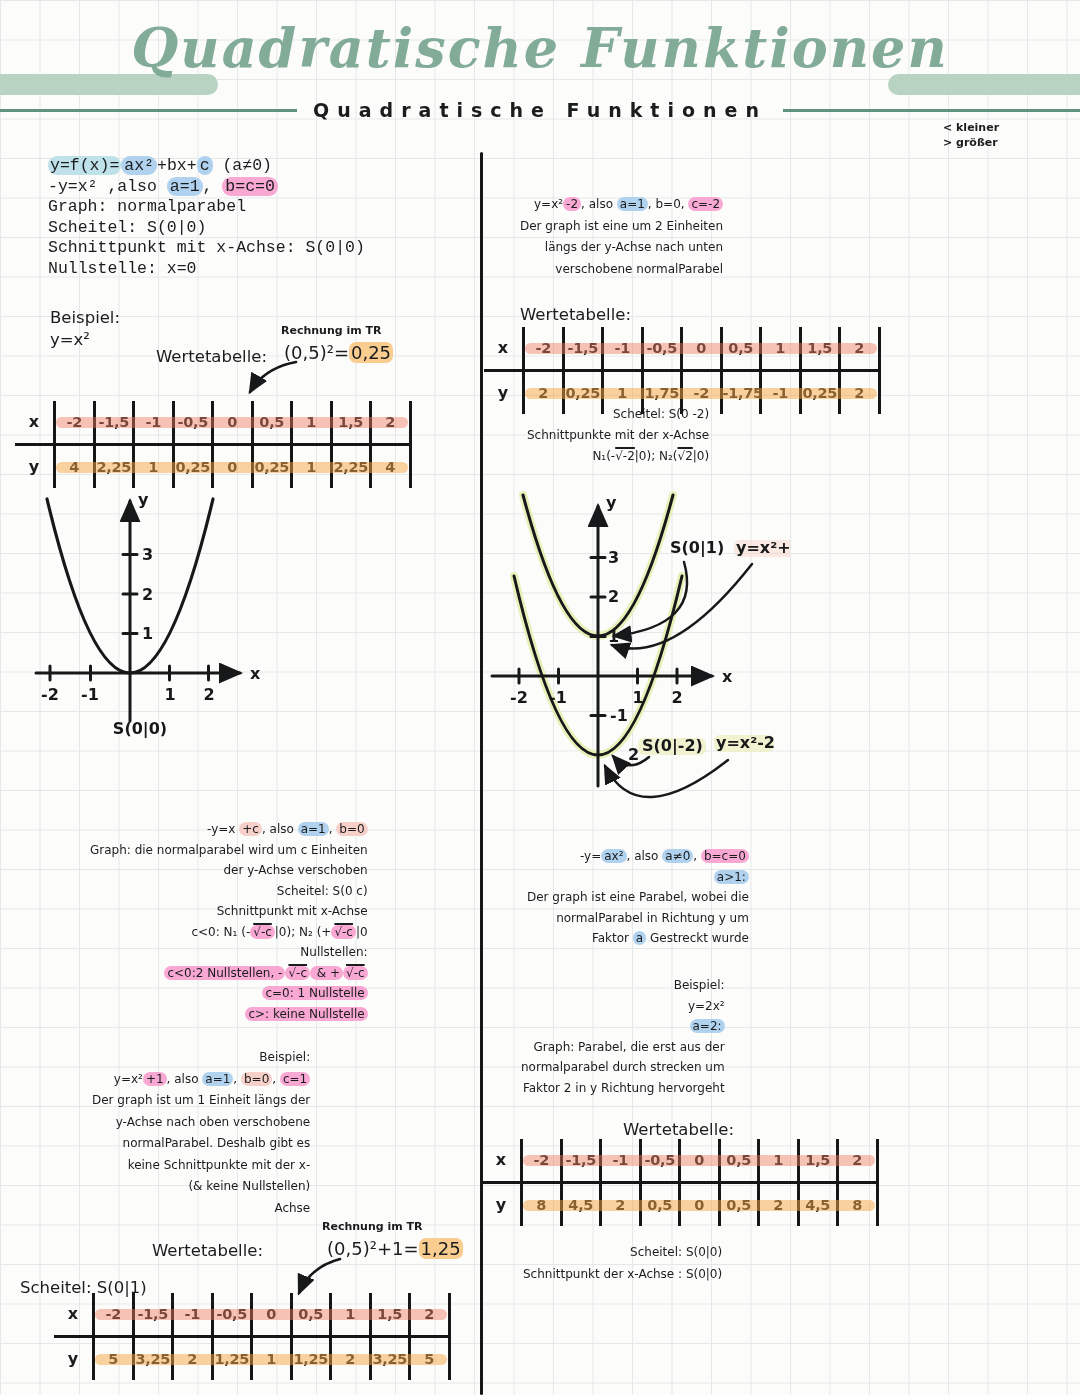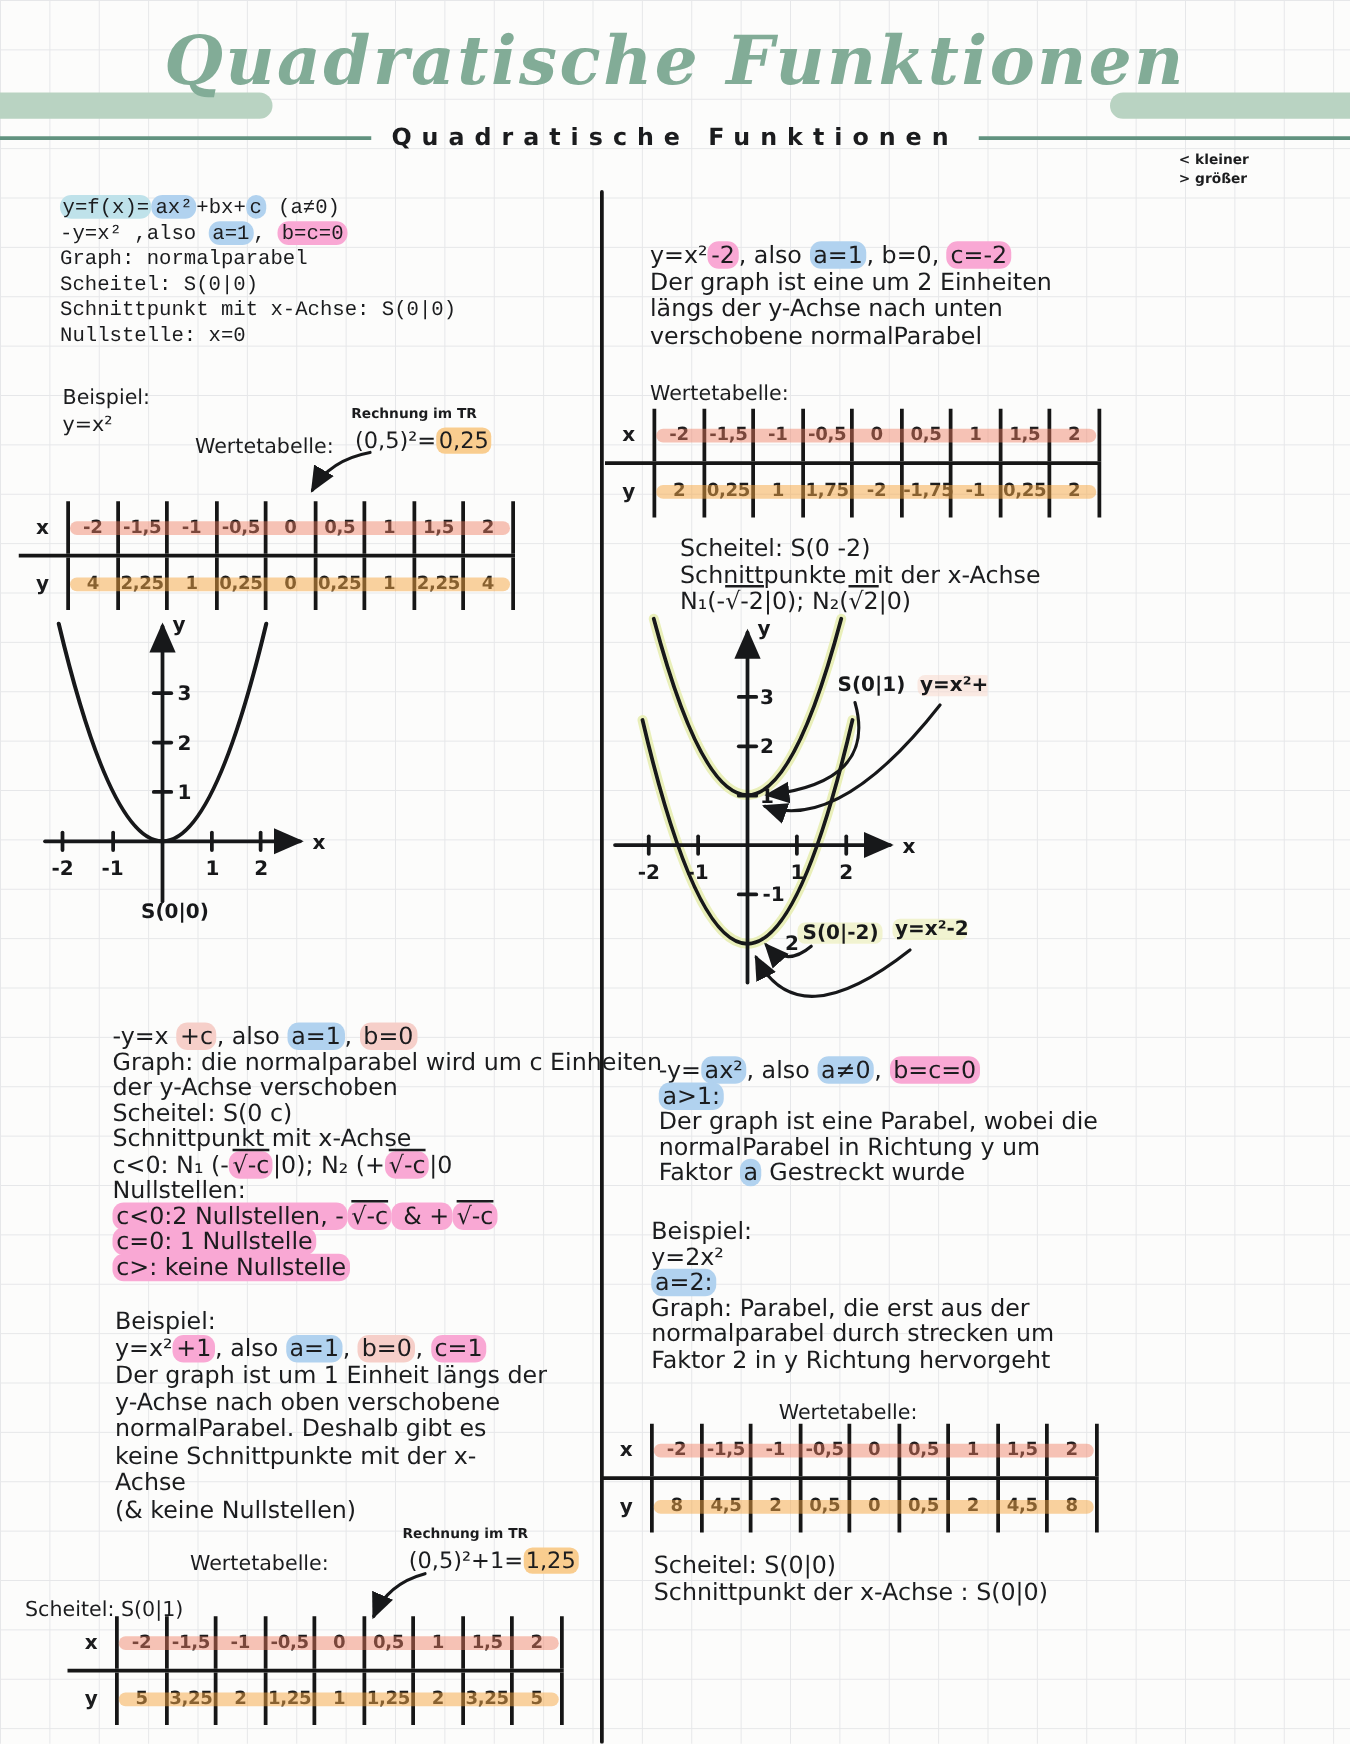--- a/index.html
+++ b/index.html
@@ -22,21 +22,21 @@
     font-family:"DejaVu Serif",serif;font-style:italic;font-weight:bold;
     font-size:54px;color:#82ac97;letter-spacing:2px;
   }
   .subtitle-row{position:absolute;top:99px;left:0;right:0;display:flex;align-items:center;z-index:1;}
   .subtitle-row .rule{flex:1;height:0;border-top:3px solid #61927f;}
   .subtitle-text{font-weight:bold;font-size:19px;letter-spacing:8px;padding:0 16px;white-space:nowrap;}
   .legend{position:absolute;left:943px;top:120px;font-size:11px;font-weight:bold;line-height:15px;}
   .divider{position:absolute;left:480px;top:152px;width:3px;height:1243px;background:#161616;border-radius:2px;}
   
   .note{position:absolute;font-size:16.5px;line-height:21px;}
-  .note-sm{font-size:19px;}
+  .note-sm{font-size:12px;text-align:right;}
   .note .line{white-space:nowrap;}
   .tr-note{font-size:11px;font-weight:bold;}
   .calc{font-size:18px;}
   .hl-blue{background:#b1d2ef;border-radius:9px;padding:0 3px;}
   .hl-gray{background:#f9a8d4;border-radius:9px;padding:0 3px;}
   .hl-pink{background:#f6cfc9;border-radius:9px;padding:0 3px;}
   .hl-cyan{background:#bfe2ea;border-radius:9px;padding:0 2px;}
   .hl-orange{background:#f9cd8f;border-radius:7px;padding:0 2px;}
   .ov{text-decoration:overline;text-decoration-thickness:1.5px;}
   
@@ -164,22 +164,22 @@
     <div class="line"><span class="hl-gray">c=0: 1 Nullstelle</span></div>
     <div class="line"><span class="hl-gray">c&gt;: keine Nullstelle</span></div>
   </div>
 <div class="note note-sm abs" style="left:92px;top:1047px;line-height:21.5px;">
     <div class="line"><span>Beispiel:</span></div>
     <div class="line"><span>y=x²</span><span class="hl-gray">+1</span><span>, also </span><span class="hl-blue">a=1</span><span>, </span><span class="hl-pink">b=0</span><span>, </span><span class="hl-gray">c=1</span></div>
     <div class="line"><span>Der graph ist um 1 Einheit längs der</span></div>
     <div class="line"><span>y-Achse nach oben verschobene</span></div>
     <div class="line"><span>normalParabel. Deshalb gibt es</span></div>
     <div class="line"><span>keine Schnittpunkte mit der x-</span></div>
+    <div class="line"><span> (&amp; keine Nullstellen)</span></div>
     <div class="line"><span>Achse</span></div>
-    <div class="line"><span> (&amp; keine Nullstellen)</span></div>
   </div>
 
 <div class="note abs" style="left:152px;top:1240px;">Wertetabelle:</div>
 <div class="tr-note abs" style="left:322px;top:1220px;">Rechnung im TR</div>
 <div class="calc abs" style="left:327px;top:1238px;text-align:center;"><span>(0,5)²+1=</span><span class="hl-orange">1,25</span></div>
 <svg class="abs" style="left:290px;top:1253px;" width="56" height="48">
   <defs>
       <marker id="ahC" markerWidth="9" markerHeight="8" refX="7" refY="3.5" orient="auto">
         <path d="M0,0 L8,3.5 L0,7 Z" fill="#17181a"></path>
       </marker>
@@ -244,21 +244,21 @@
       <div class="wt-cell">1,75</div>
       <div class="wt-cell">-2</div>
       <div class="wt-cell">-1,75</div>
       <div class="wt-cell">-1</div>
       <div class="wt-cell">0,25</div>
       <div class="wt-cell last">2</div>
     </div>
     <div class="stripe sx"></div>
     <div class="stripe sy"></div>
   </div>
-<div class="note note-sm abs" style="left:527px;top:429px;line-height:21px;margin-left:17px;">
+<div class="note note-sm abs" style="left:527px;top:404px;line-height:21px;">
     <div class="line"><span>Scheitel: S(0 -2)</span></div>
     <div class="line"><span>Schnittpunkte mit der x-Achse</span></div>
     <div class="line"><span>N₁(-</span><span class="ov">√-2</span><span>|0); N₂(</span><span class="ov">√2</span><span>|0)</span></div>
   </div>
 
 <svg class="abs" style="left:486px;top:490px;" width="304" height="372">
   <defs>
       <marker id="ahD" markerWidth="9" markerHeight="8" refX="7" refY="3.5" orient="auto">
         <path d="M0,0 L8,3.5 L0,7 Z" fill="#17181a"></path>
       </marker>

